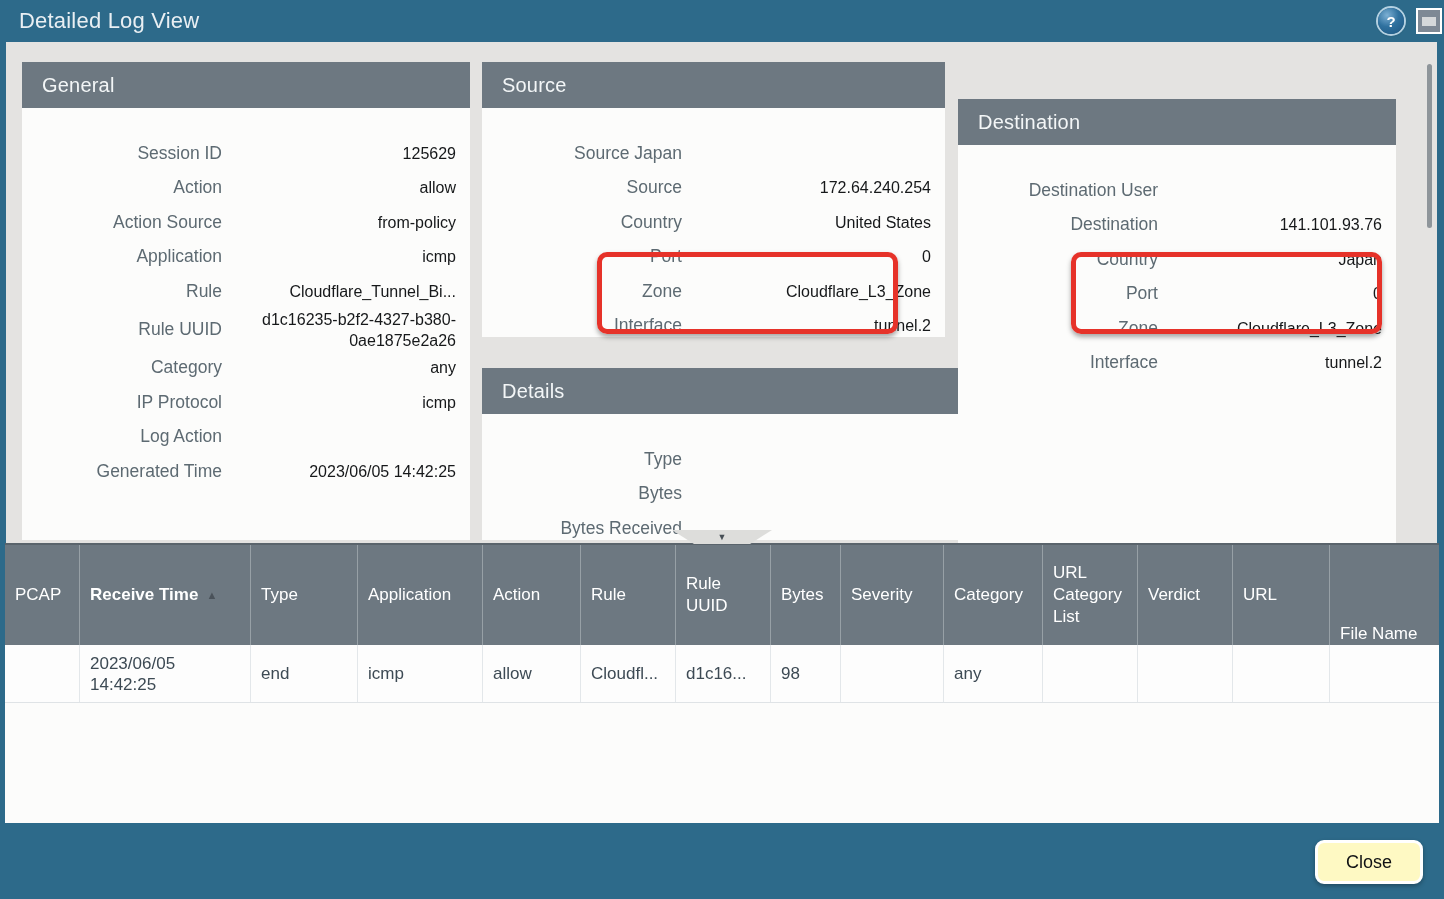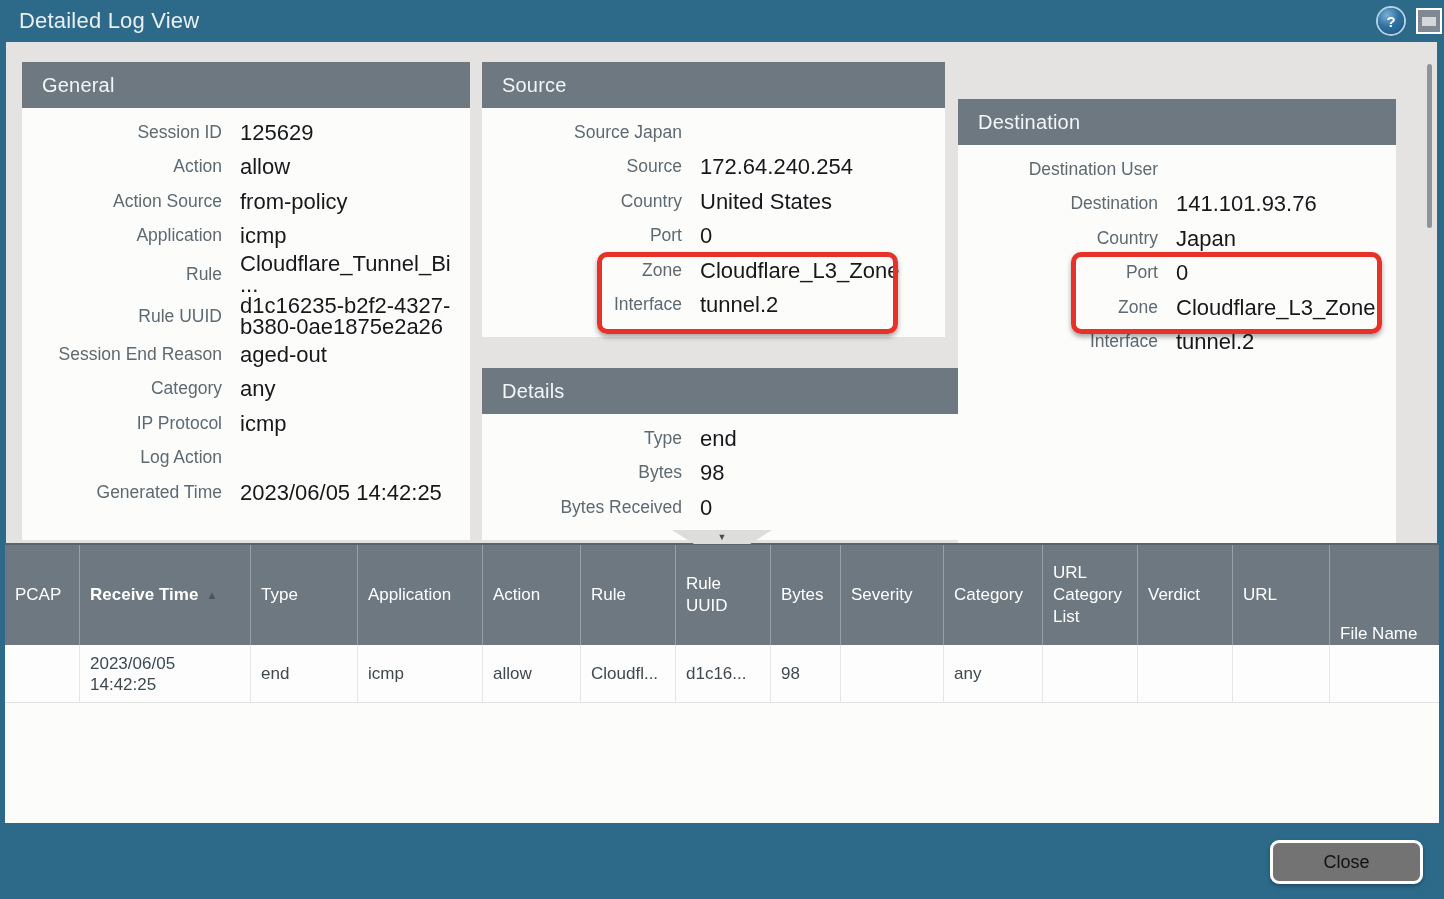--- a/index.html
+++ b/index.html
@@ -21,30 +21,30 @@
   .win-icon .win-mid { width:22px; height:22px; background:#7e8995; display:flex; align-items:center; justify-content:center; }
   .win-icon .win-inner { width:14px; height:9px; background:#d5d8da; display:block; }
 
   
   .content-bg { position:absolute; left:6px; top:42px; width:1431px; height:781px; background:#e4e3e1; }
 
   
   .panel { position:absolute; background:#fcfcfb; overflow:hidden; }
   .panel-header { height:46px; background:#6d7881; color:#f3f6f7; font-size:20px;
     display:flex; align-items:center; padding-left:20px; letter-spacing:.2px; }
-  .panel-body { padding-top:7px; }
+  .panel-body { padding-top:28px; }
   #panel-general { left:22px;  top:62px;  width:448px; height:478px; }
   #panel-source  { left:482px; top:62px;  width:463px; height:275px; }
   #panel-details { left:482px; top:368px; width:549px; height:172px; }
   #panel-dest    { left:958px; top:62px;  width:438px; height:478px;margin-top:37px; }
 
   .prow { display:flex; min-height:34.5px; align-items:center; }
   .plabel { flex:0 0 200px; text-align:right; color:#5d6a72; font-size:17.5px; padding-right:0; }
-  .pvalue { flex:1; margin-left:18px; color:#16181a; font-size:22px; line-height:21px;
-    word-break:break-word; padding-right:14px; }
+  .pvalue { flex:1; margin-left:18px; color:#16181a; font-size:16px; line-height:21px;
+    word-break:break-word; padding-right:14px;text-align:right; }
 
   
   .red-box { position:absolute; border:5px solid #e63229; border-radius:10px;
     box-shadow:0 3px 5px rgba(0,0,0,.35); pointer-events:none; }
   #red-box-source { left:597px;  top:252px; width:301px; height:82px; }
   #red-box-dest   { left:1071px; top:252px; width:311px; height:82px; }
 
   
   .scroll-thumb { position:absolute; left:1427px; top:64px; width:5px; height:164px;
     background:#8e959a; border-radius:3px; cursor:pointer; }
@@ -63,22 +63,22 @@
   .th { color:#fff; font-size:17px; display:flex; align-items:center; padding:0 6px 0 10px;
     border-right:1px solid #97a0a6; line-height:22px; cursor:pointer; }
   .th:last-child { border-right:none;align-items:flex-end; }
   .sort-arrow { font-size:11px; color:#4a525a; margin-left:8px; }
   .trow { display:flex; height:58px; background:#fdfdfd; border-bottom:1px solid #dfe3e6; }
   .td { color:#3d4a54; font-size:17px; display:flex; align-items:center; padding:0 6px 0 10px;
     border-right:1px solid #e3e7ea; line-height:21px; word-break:break-word; }
   .td:last-child { border-right:none; }
 
   
-  .close-btn { position:absolute; right:21px; top:840px; width:153px; height:44px;
-    background:#737373; border:3px solid #ffffff; border-radius:9px;
+  .close-btn { position:absolute; right:21px; top:840px; width:108px; height:44px;
+    background:#fef9c3; border:3px solid #ffffff; border-radius:9px;
     font-family:"Liberation Sans", sans-serif; font-size:18px; color:#101214;
     box-shadow:0 2px 4px rgba(0,0,0,.3); cursor:pointer; }
 </style>
 </head>
 <body>
 
 <div class="page">
 
   <div class="titlebar">
     <div class="title">Detailed Log View</div>
@@ -115,24 +115,20 @@
           <span class="plabel">Application</span>
           <span class="pvalue">icmp</span>
         </div>
         <div class="prow">
           <span class="plabel">Rule</span>
           <span class="pvalue">Cloudflare_Tunnel_Bi...</span>
         </div>
         <div class="prow">
           <span class="plabel">Rule UUID</span>
           <span class="pvalue">d1c16235-b2f2-4327-b380-0ae1875e2a26</span>
-        </div>
-        <div class="prow">
-          <span class="plabel">Session End Reason</span>
-          <span class="pvalue">aged-out</span>
         </div>
         <div class="prow">
           <span class="plabel">Category</span>
           <span class="pvalue">any</span>
         </div>
         <div class="prow">
           <span class="plabel">IP Protocol</span>
           <span class="pvalue">icmp</span>
         </div>
         <div class="prow">

